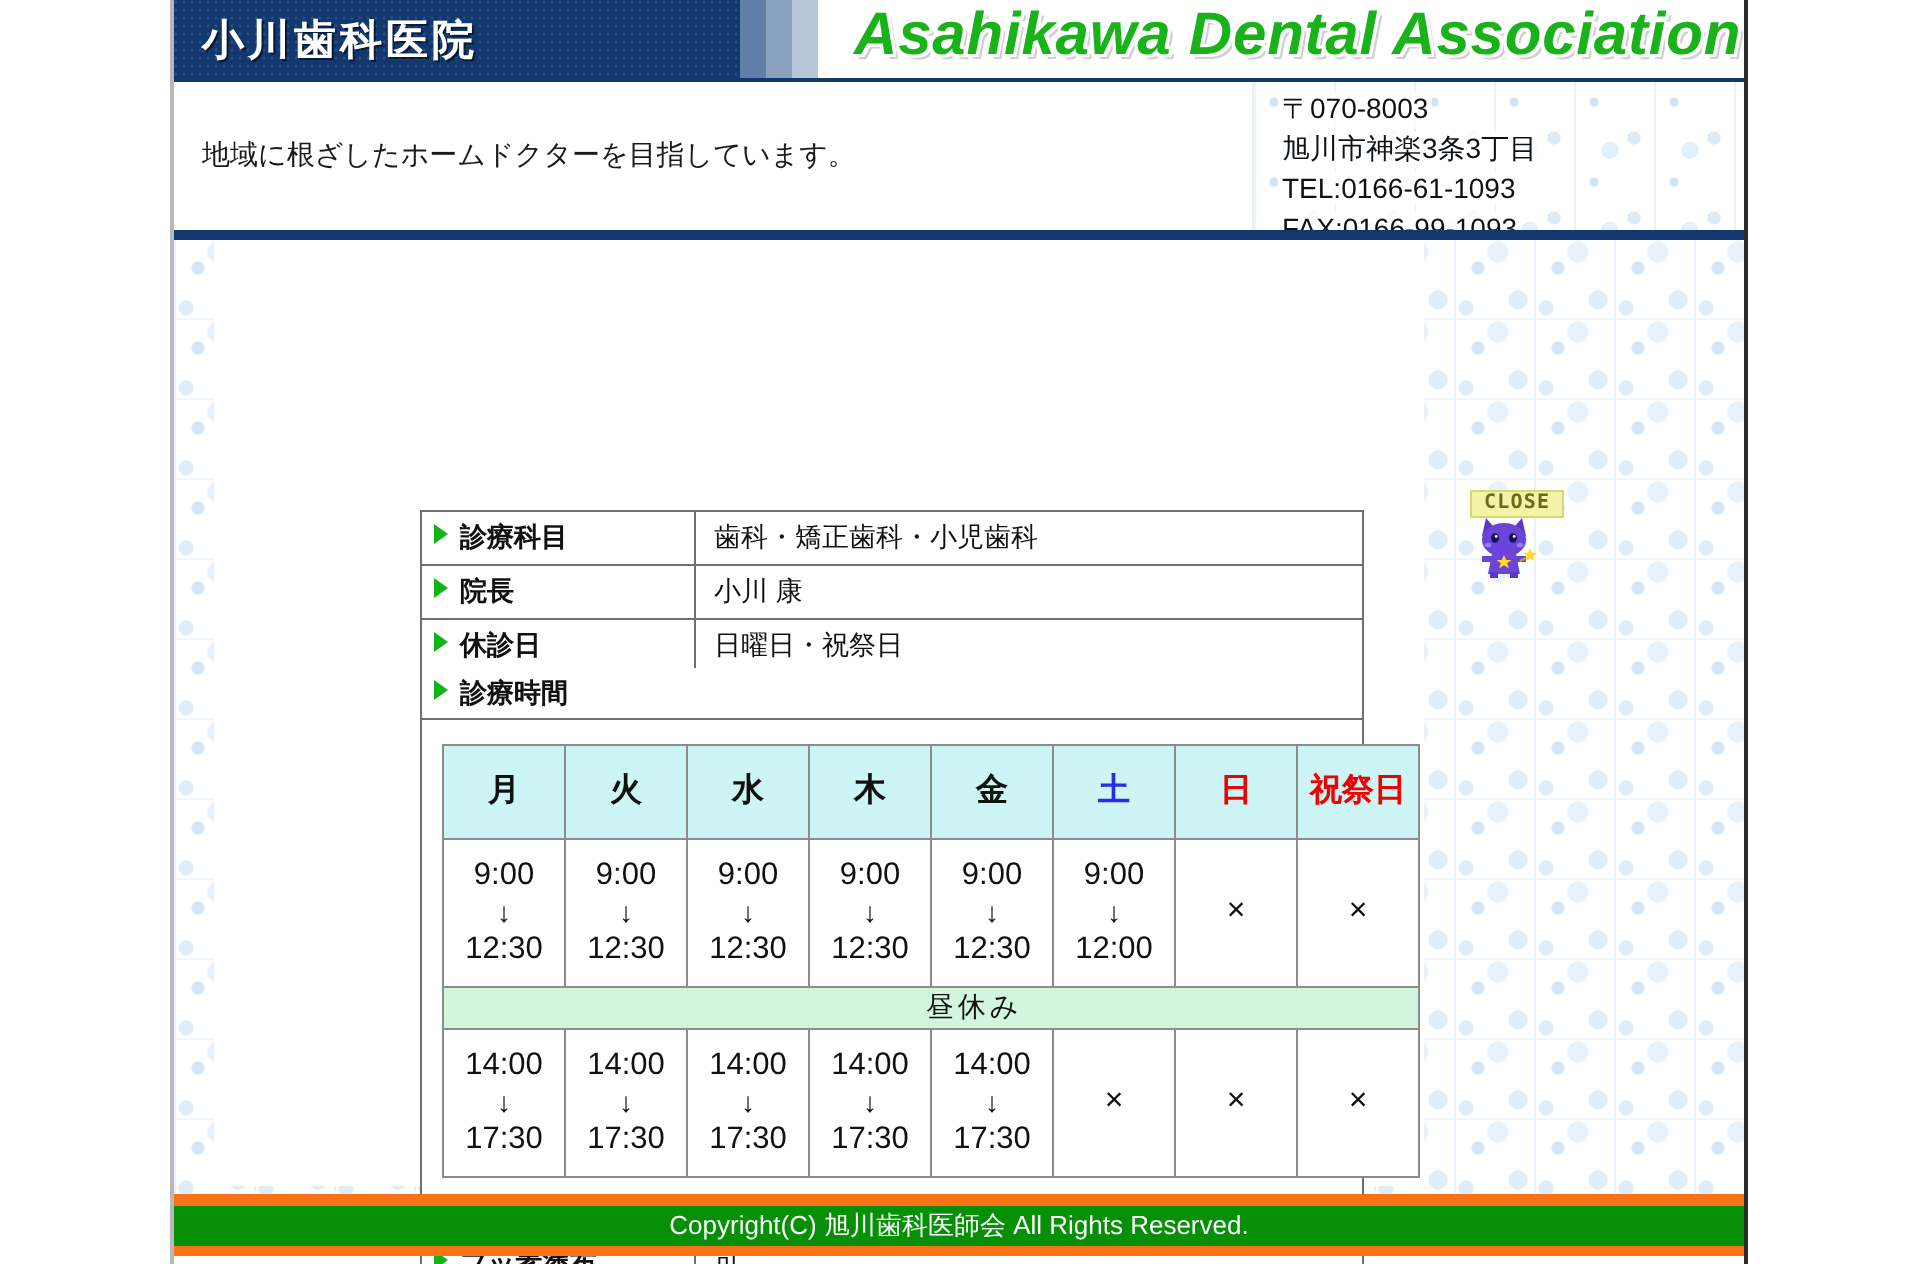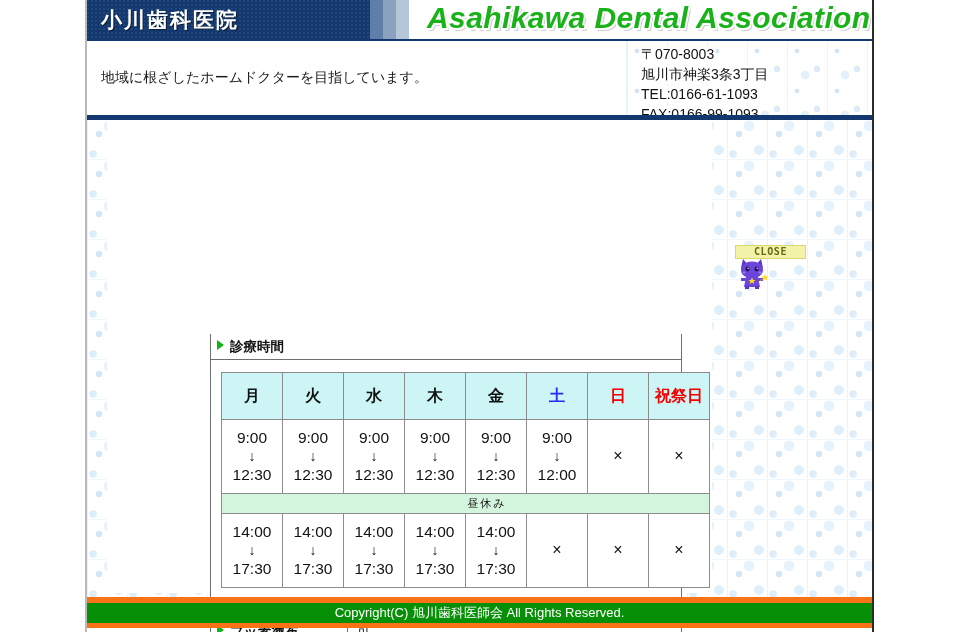--- a/index.html
+++ b/index.html
@@ -259,21 +259,21 @@
   .slot {
     height: 71px;
     line-height: 1.28;
     font-size: 15.5px;
   }
   .slot .arrow { display: block; font-size: 14px; }
   .xmark { font-size: 16px; }
   .lunch {
     background: #d3f5dd !important;
     height: 17px;
-    font-size: 11px;
+    font-size: 14px;
     letter-spacing: 2px;
     color: #333333;
     padding-left: 44px;
   }
 
   
   .info-table2 {
     position: absolute;
     left: 123px; top: 498px;
     width: 472px;
@@ -302,21 +302,21 @@
     cursor: pointer;
   }
   .close-label {
     position: absolute;
     left: 8px; top: 0;
     background: #f2f2a8;
     color: #6b6b16;
     font-size: 10px;
     font-weight: bold;
     letter-spacing: 0.6px;
-    padding: 0 18px;
+    padding: 0 6px;
     font-family: "DejaVu Sans Mono", monospace;
     line-height: 12px;
     border: 1px solid #d8d86e;
   }
   .cat { position: absolute; left: 9px; top: 12px; }
 
   
   .footer {
     position: absolute;
     left: 0; bottom: 4px;
@@ -396,20 +396,36 @@
           <rect x="22" y="21" width="5" height="3" fill="#6b45da"></rect>
 
           <polygon points="29,17 30,19.4 32.6,19.4 30.5,21 31.3,23.5 29,22 26.7,23.5 27.5,21 25.4,19.4 28,19.4" fill="#ffd91a"></polygon>
           <line x1="27" y1="22" x2="24" y2="23.5" stroke="#c9a400" stroke-width="1"></line>
 
           <rect x="9" y="29" width="4" height="3" fill="#5b36c8"></rect>
           <rect x="19" y="29" width="4" height="3" fill="#5b36c8"></rect>
         </svg>
       </div>
 
+      <table class="info-table">
+        <tbody>
+            <tr>
+          <td class="k"><span class="tri"></span><span>診療科目</span></td>
+          <td class="v">歯科・矯正歯科・小児歯科</td>
+        </tr>
+        <tr>
+          <td class="k"><span class="tri"></span><span>院長</span></td>
+          <td class="v">小川 康</td>
+        </tr>
+        <tr>
+          <td class="k"><span class="tri"></span><span>休診日</span></td>
+          <td class="v">日曜日・祝祭日</td>
+        </tr>
+      </tbody>
+        </table>
 
       <div class="hours-title">
         <span class="tri"></span><span>診療時間</span>
       </div>
 
       <div class="sched-wrap">
         <table class="sched">
           <tbody>
               <tr>
             <th>月</th>

